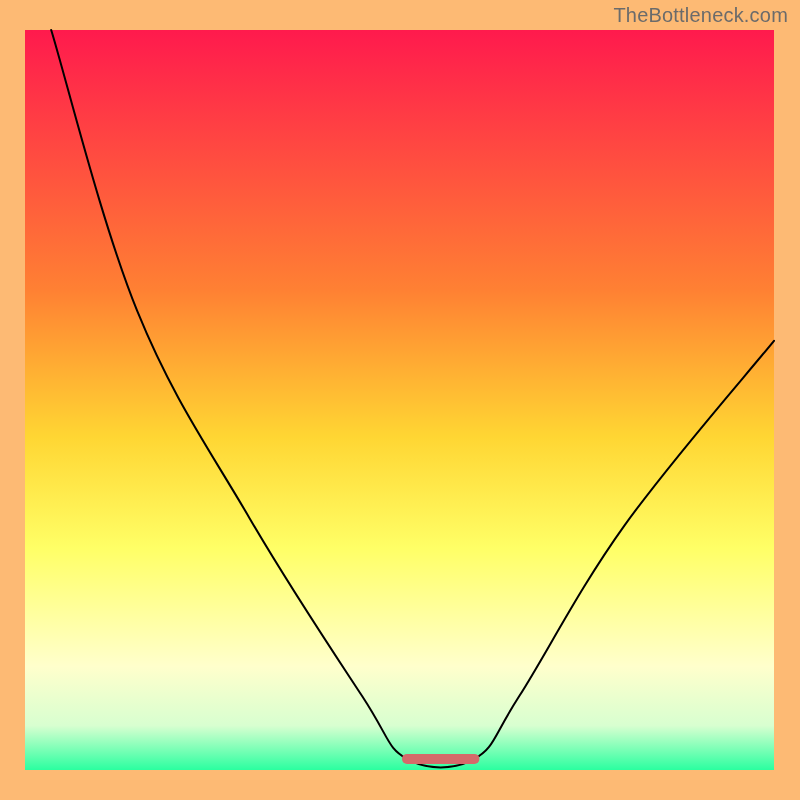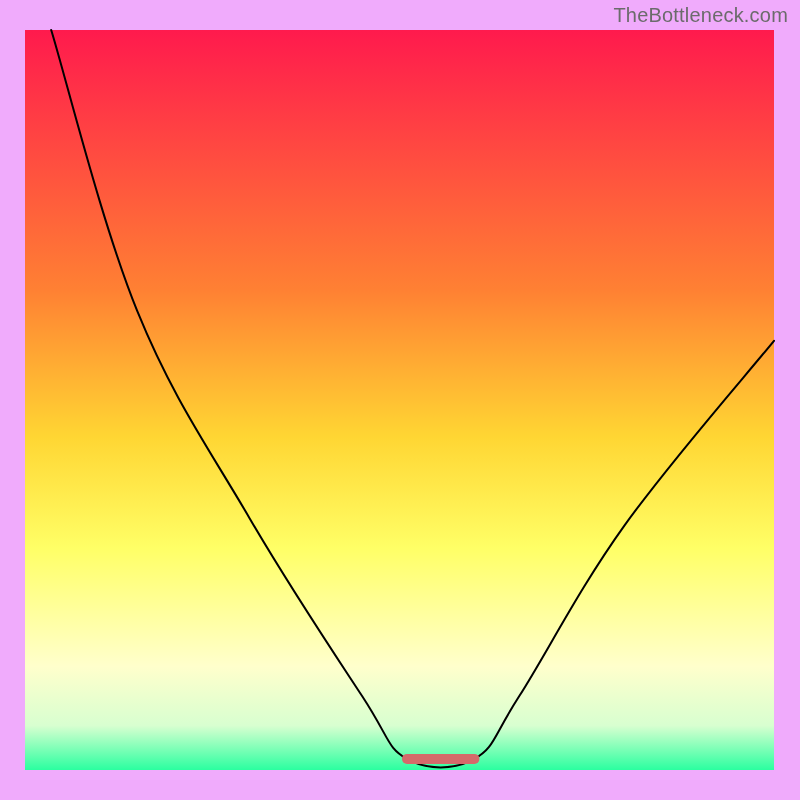--- a/index.html
+++ b/index.html
@@ -8,21 +8,21 @@
     width: 800px;
     height: 800px;
     background: #000;
     overflow: hidden;
     font-family: Arial, Helvetica, sans-serif;
   }
   .stage {
     position: relative;
     width: 800px;
     height: 800px;
-    background: #f0abfc;
+    background: #fdba74;
   }
   .watermark {
     position: absolute;
     top: 4px;
     right: 12px;
     color: #6b6b6b;
     font-size: 20px;
     font-weight: 400;
     letter-spacing: 0.2px;
     z-index: 10;

